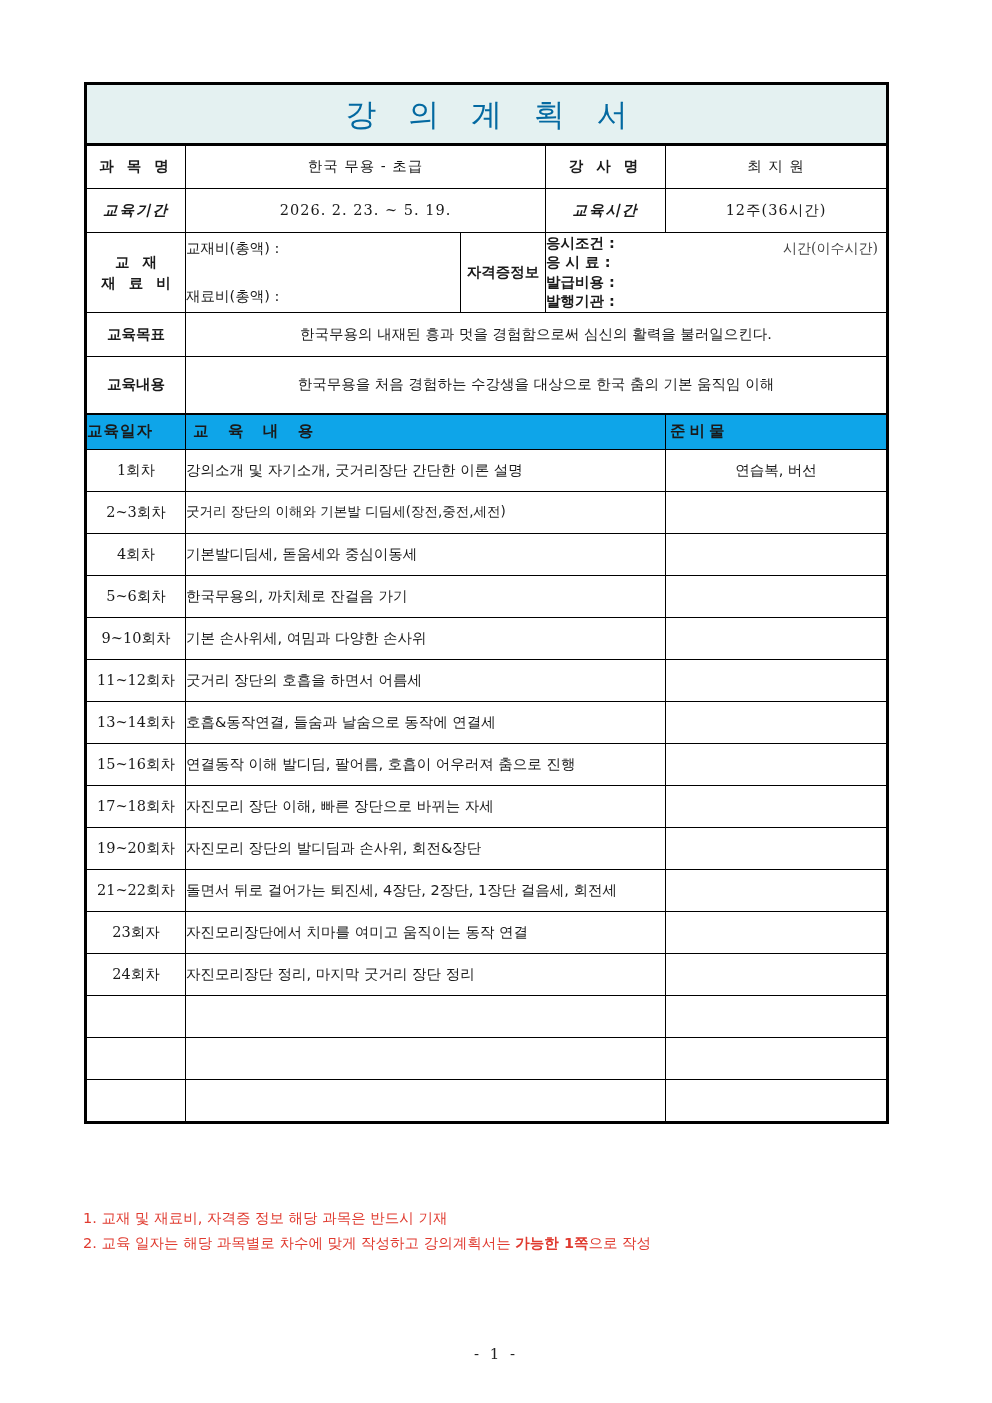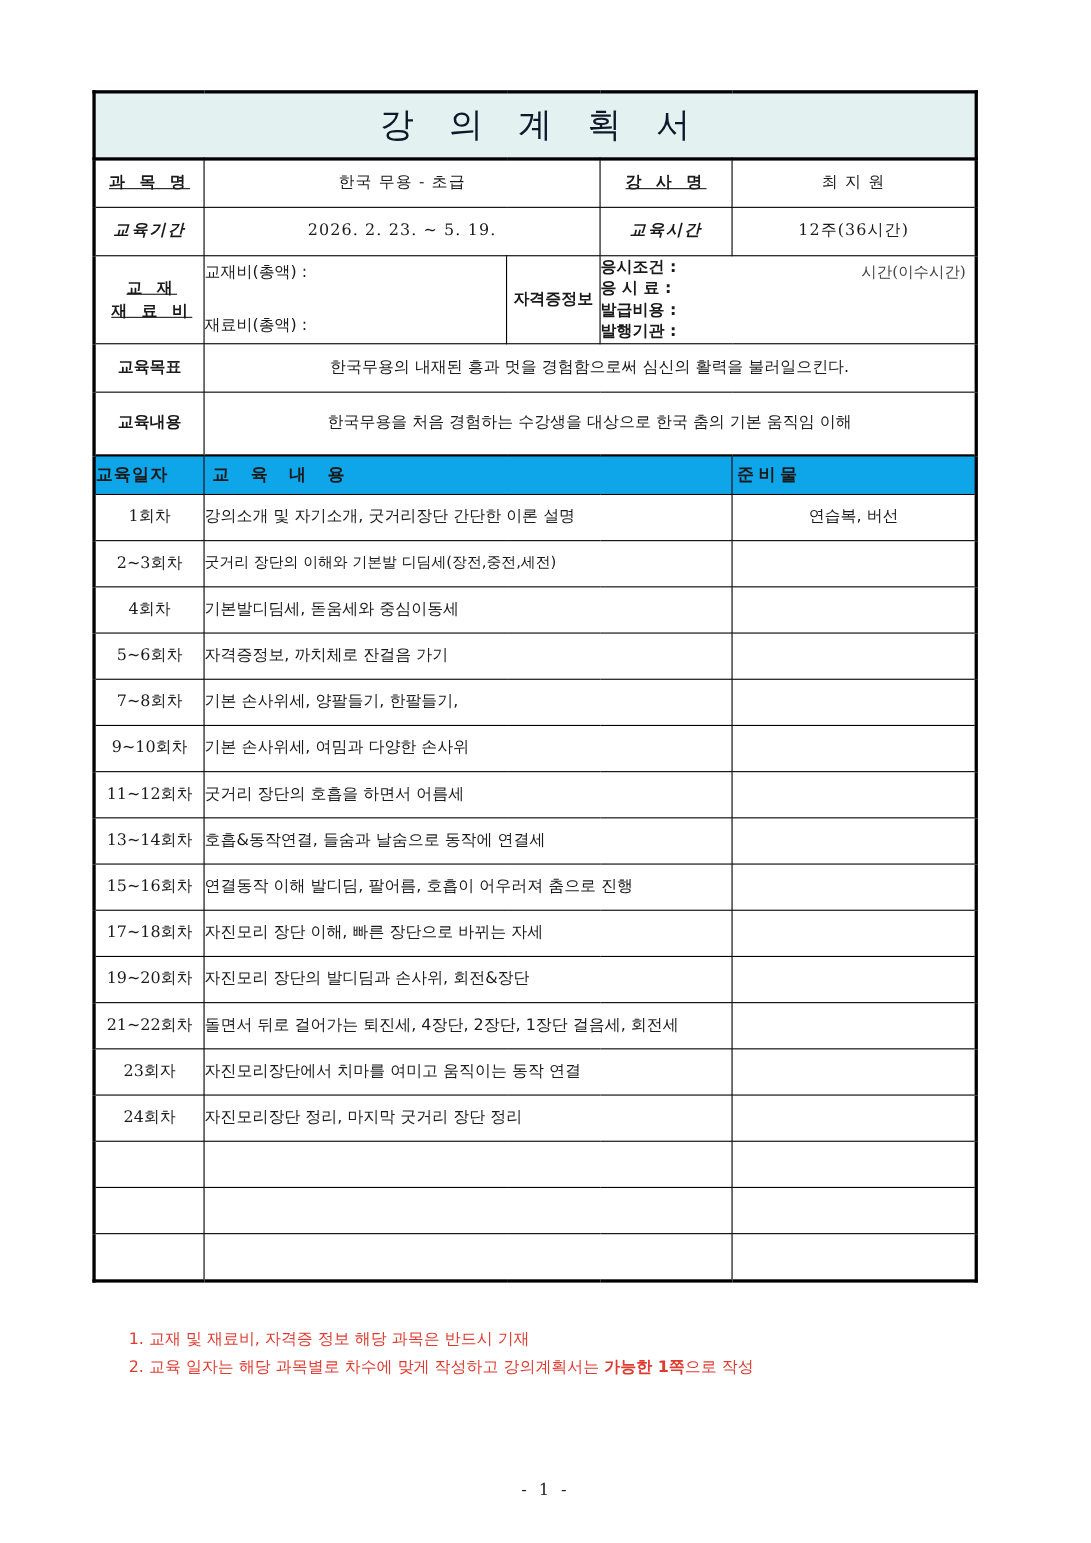--- a/index.html
+++ b/index.html
@@ -53,33 +53,33 @@
   .title-cell {
     background: #e4f1f1;
     text-align: center;
     height: 58px;
     border-bottom-width: 3px !important;
   }
   .title-text {
     font-family: "DejaVu Serif", "Liberation Serif", serif;
     font-size: 31px;
     letter-spacing: 11px;
-    color: #0f172a;
+    color: #0369a1;
     padding-left: 11px;
   }
 
   
   .lbl {
     text-align: center;
     font-weight: bold;
     font-size: 15px;
     background: #ffffff;
     white-space: nowrap;
   }
-  .lbl-sp { letter-spacing: 4px; padding-left: 4px; text-decoration: underline; }
+  .lbl-sp { letter-spacing: 4px; padding-left: 4px; }
   .lbl-sp2 { letter-spacing: 2px; padding-left: 2px; font-style: italic; }
 
   .val {
     text-align: center;
     padding-left: 8px;
     font-size: 15px;
   }
   .val-serif {
     font-family: "DejaVu Serif", "Liberation Serif", serif;
     font-size: 16px;
@@ -151,21 +151,21 @@
   .c-cont.small { font-size: 13.5px; }
   .c-prep {
     text-align: center;
     font-size: 14px;
   }
   .c-cont.two-line { line-height: 1.3; }
 
   
   .notes {
     position: absolute;
-    left: 117px;
+    left: 83px;
     top: 1206px;
     color: #e03a2f;
     font-size: 14.5px;
     line-height: 1.75;
   }
   .notes .b { font-weight: bold; }
 
   .page-num {
     position: absolute;
     left: 0;
@@ -260,26 +260,21 @@
           <td class="c-cont small" colspan="3">굿거리 장단의 이해와 기본발 디딤세(장전,중전,세전)</td>
           <td class="c-prep"></td>
         </tr>
         <tr class="sch-row">
           <td class="c-date">4회차</td>
           <td class="c-cont" colspan="3">기본발디딤세, 돋움세와 중심이동세</td>
           <td class="c-prep"></td>
         </tr>
         <tr class="sch-row">
           <td class="c-date">5~6회차</td>
-          <td class="c-cont" colspan="3">자격증정보, 까치체로 잔걸음 가기</td>
-          <td class="c-prep"></td>
-        </tr>
-        <tr class="sch-row">
-          <td class="c-date">7~8회차</td>
-          <td class="c-cont" colspan="3">기본 손사위세, 양팔들기, 한팔들기,</td>
+          <td class="c-cont" colspan="3">한국무용의, 까치체로 잔걸음 가기</td>
           <td class="c-prep"></td>
         </tr>
         <tr class="sch-row">
           <td class="c-date">9~10회차</td>
           <td class="c-cont" colspan="3">기본 손사위세, 여밈과 다양한 손사위</td>
           <td class="c-prep"></td>
         </tr>
         <tr class="sch-row">
           <td class="c-date">11~12회차</td>
           <td class="c-cont" colspan="3">굿거리 장단의 호흡을 하면서 어름세</td>

